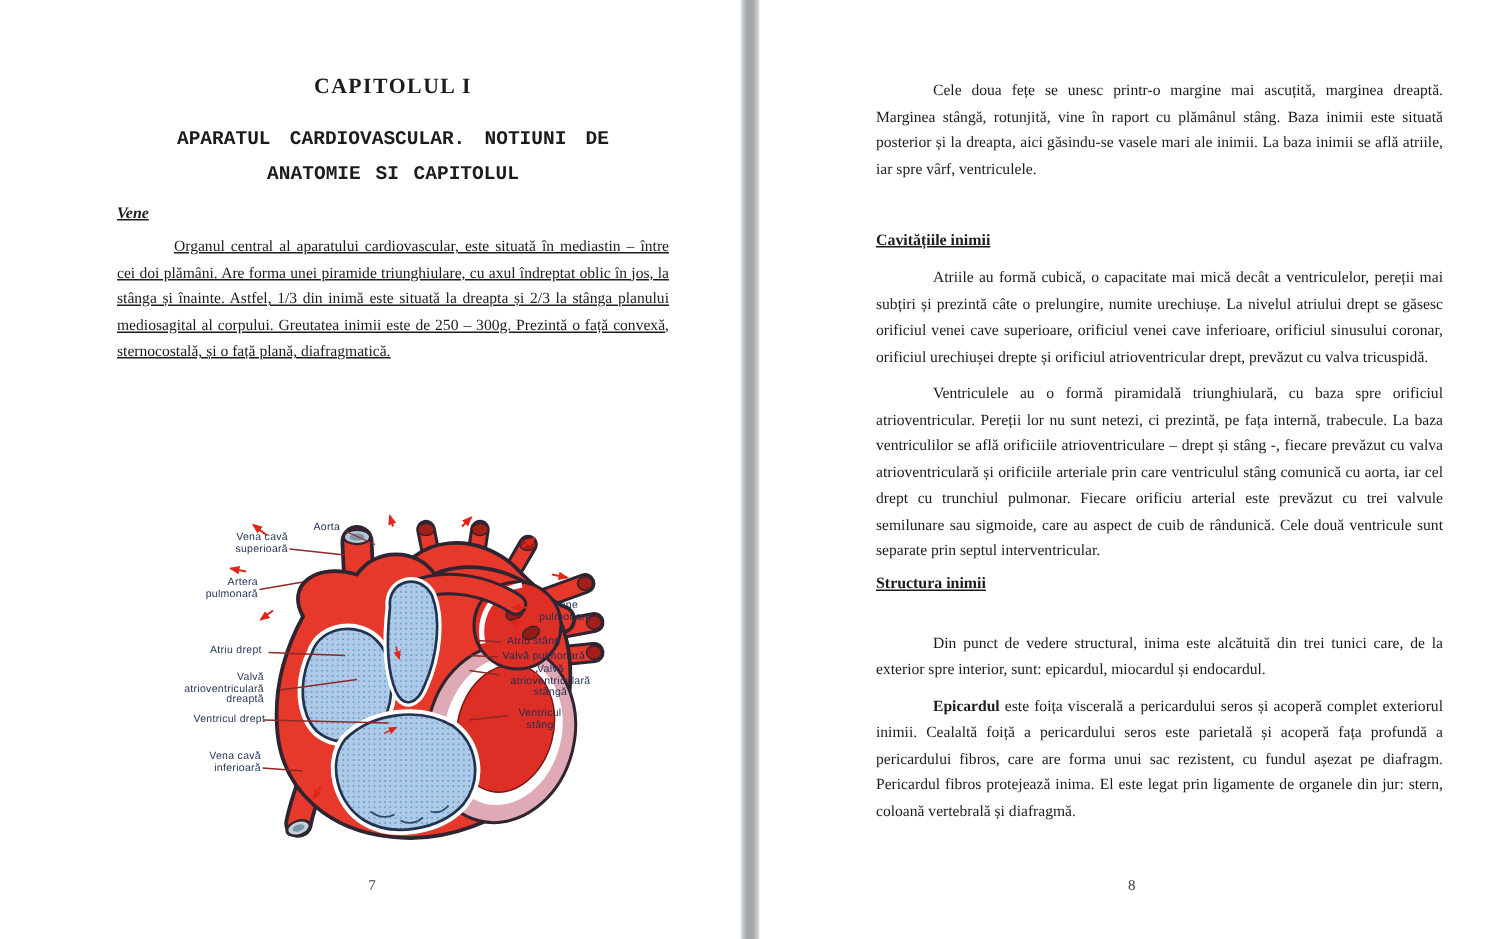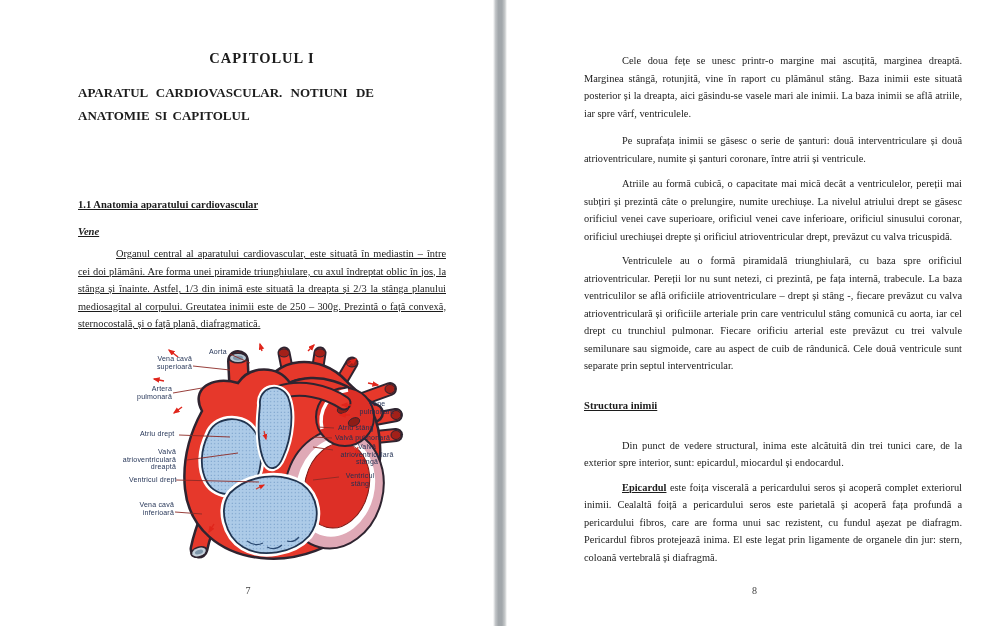--- a/index.html
+++ b/index.html
@@ -4,21 +4,21 @@
 <style>
   html,body{margin:0;padding:0;background:#fff;}
   .canvas{position:relative;width:1000px;height:626px;background:#ffffff;overflow:hidden;
           font-family:"Liberation Serif",serif;color:#1c1c1c;}
   .page{position:absolute;top:0;height:626px;box-sizing:border-box;overflow:hidden;background:#fff;}
   .page-left{left:0;width:496px;padding:50px 50px 0 78px;}
   .page-right{left:509px;width:491px;padding:52px 38px 0 75px;}
   .page-gap{position:absolute;left:493px;top:0;width:14px;height:626px;
             background:linear-gradient(90deg,rgba(170,174,178,0) 0%,#c2c5c8 18%,#a2a7ab 38%,#a2a7ab 64%,#c9cccd 86%,rgba(201,204,206,0) 100%);}
   .chapter-title{text-align:center;font-weight:bold;font-size:14.5px;line-height:16px;letter-spacing:1px;}
-  .chapter-sub{font-weight:bold;font-size:13px;line-height:16px;}
+  .chapter-sub{text-align:center;font-weight:bold;font-size:13px;line-height:16px;font-family:Liberation Mono, monospace;}
   .sub1{margin-top:19px;word-spacing:5px;}
   .sub2{margin-top:7px;word-spacing:2px;}
   .uheading{font-weight:bold;text-decoration:underline;font-size:10.6px;line-height:17px;}
   .lp-h11{margin-top:72px;}
   .lp-inima{margin-top:10px;font-style:italic;}
   .para{font-size:10.4px;line-height:17.5px;text-align:justify;text-indent:38px;}
   .lp-para{margin-top:5px;text-decoration:underline;}
   .pnum{position:absolute;top:585px;left:0;width:100%;text-align:center;font-size:10px;color:#3f3f3f;}
   .figure{position:absolute;left:112px;top:341px;width:300px;height:230px;}
   .figure svg{position:absolute;left:0;top:0;}
@@ -29,32 +29,31 @@
   .l-ap{left:10px;top:44px;width:50px;text-align:right;}
   .l-ad{left:28px;top:89px;white-space:nowrap;}
   .l-vavd{left:0;top:107px;width:64px;text-align:right;}
   .l-vd{left:17px;top:135px;white-space:nowrap;}
   .l-vci{left:20px;top:160px;width:42px;text-align:right;}
   .l-vpulm{left:243px;top:59px;width:44px;text-align:center;}
   .l-as{left:226px;top:83px;white-space:nowrap;}
   .l-vp{left:223px;top:93px;white-space:nowrap;}
   .l-vavs{left:222px;top:102px;width:66px;text-align:center;}
   .l-vs{left:228px;top:131px;width:40px;text-align:center;}
-  .lead{font-weight:bold;text-decoration:underline;}
+  .lead{font-weight:bold;}
 </style>
 </head>
 <body>
 
 <div class="canvas">
 
   <div class="page page-left">
     <div class="chapter-title">CAPITOLUL  I</div>
     <div class="chapter-sub sub1">APARATUL  CARDIOVASCULAR.  NOTIUNI DE</div>
     <div class="chapter-sub sub2">ANATOMIE SI CAPITOLUL</div>
-    <div class="uheading lp-h11">1.1 Anatomia aparatului cardiovascular</div>
     <div class="uheading lp-inima">Vene</div>
     <div class="para lp-para">Organul central al aparatului cardiovascular, este situată în mediastin – între cei doi plămâni. Are forma unei piramide triunghiulare, cu axul îndreptat oblic în jos, la stânga și înainte. Astfel, 1/3 din inimă este situată la dreapta și 2/3 la stânga planului mediosagital al corpului. Greutatea inimii este de 250 – 300g. Prezintă o față convexă, sternocostală, și o față plană, diafragmatică.</div>
 
     <div class="figure">
       <svg width="300" height="230" viewBox="0 0 300 230">
         <defs>
           <pattern id="stip" width="3.5" height="3.5" patternUnits="userSpaceOnUse">
             <rect width="3.5" height="3.5" fill="#adcbe8"></rect>
             <circle cx="1.2" cy="1.2" r="0.55" fill="#5d89b8"></circle>
           </pattern>
@@ -177,23 +176,23 @@
       <div class="lbl l-vci">Vena cavă inferioară</div>
     </div>
 
     <div class="pnum">7</div>
   </div>
 
   <div class="page-gap"></div>
 
   <div class="page page-right">
     <div class="para" style="margin-top:0;">Cele doua fețe se unesc printr-o margine mai ascuțită, marginea dreaptă. Marginea stângă, rotunjită, vine în raport cu plămânul stâng. Baza inimii este situată posterior și la dreapta, aici găsindu-se vasele mari ale inimii. La baza inimii se află atriile, iar spre vârf, ventriculele.</div>
-    <div class="para" style="margin-top:10px;">Pe suprafața inimii se găsesc o serie de șanturi: două interventriculare și două atrioventriculare, numite și șanturi coronare, între atrii și ventricule.</div>
+    <div class="uheading" style="margin-top:30px;">Cavitățiile inimii</div>
     <div class="para" style="margin-top:8px;">Atriile  au formă cubică, o capacitate mai mică decât a ventriculelor, pereții mai subțiri și prezintă câte o prelungire, numite urechiușe. La nivelul atriului drept se găsesc orificiul venei cave superioare, orificiul venei cave inferioare, orificiul sinusului coronar, orificiul urechiușei drepte și orificiul atrioventricular drept, prevăzut cu valva tricuspidă.</div>
     <div class="para" style="margin-top:7px;">Ventriculele au o formă piramidală triunghiulară, cu baza spre orificiul atrioventricular. Pereții lor nu sunt netezi, ci prezintă, pe fața internă, trabecule. La baza ventriculilor se află orificiile atrioventriculare – drept și stâng -, fiecare prevăzut cu valva atrioventriculară și orificiile arteriale prin care ventriculul stâng comunică cu aorta, iar cel drept cu trunchiul pulmonar. Fiecare orificiu arterial este prevăzut cu trei valvule semilunare sau sigmoide, care au aspect de cuib de rândunică. Cele două ventricule sunt separate prin septul interventricular.</div>
-    <div class="uheading" style="margin-top:22px;">Structura inimii</div>
+    <div class="uheading" style="margin-top:4px;">Structura inimii</div>
     <div class="para" style="margin-top:23px;">Din punct de vedere structural, inima este alcătuită din trei tunici care, de la exterior spre interior, sunt: epicardul, miocardul și endocardul.</div>
     <div class="para" style="margin-top:7px;"><span class="lead">Epicardul</span><span> este foița viscerală a pericardului seros și acoperă complet exteriorul inimii. Cealaltă foiță a pericardului seros este parietală și acoperă fața profundă a pericardului fibros, care are forma unui sac rezistent, cu fundul așezat pe diafragm. Pericardul fibros protejează inima. El este legat prin ligamente de organele din jur: stern, coloană vertebrală și diafragmă.</span></div>
 
     <div class="pnum">8</div>
   </div>
 
 </div>
 
 </body></html>

